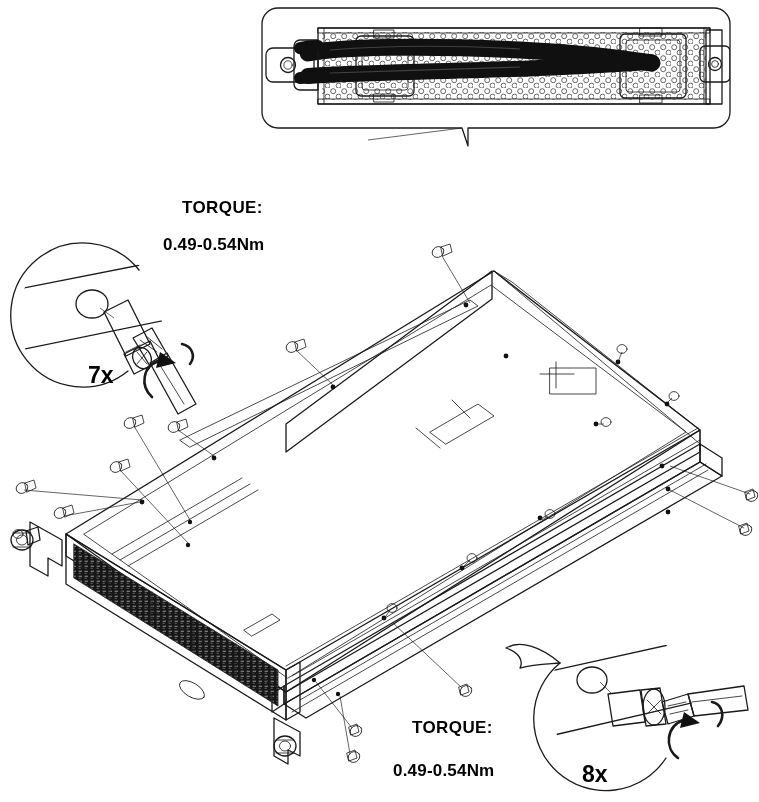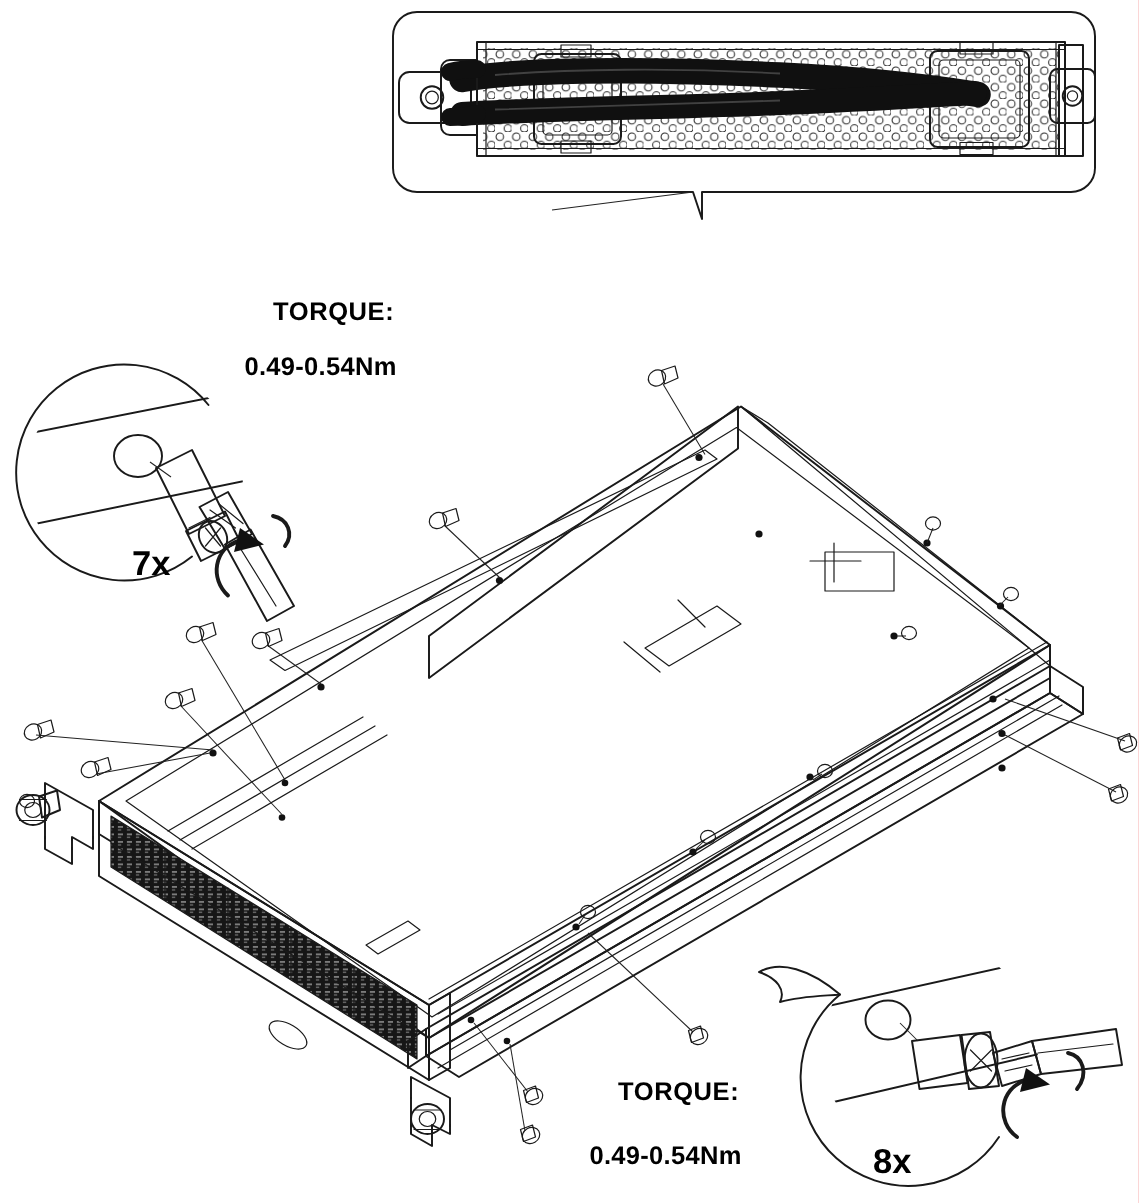--- a/index.html
+++ b/index.html
@@ -8,21 +8,21 @@
     padding: 0;
     background: #ffffff;
   }
   body {
     font-family: "Liberation Sans", sans-serif;
   }
   #page {
     position: relative;
     width: 759px;
     height: 802px;
-    background: #ef4444;
+    background: #fdba74;
     overflow: hidden;
   }
   #page svg {
     display: block;
   }
   .lbl {
     font-family: "Liberation Sans", sans-serif;
     font-weight: bold;
     fill: #000000;
   }

